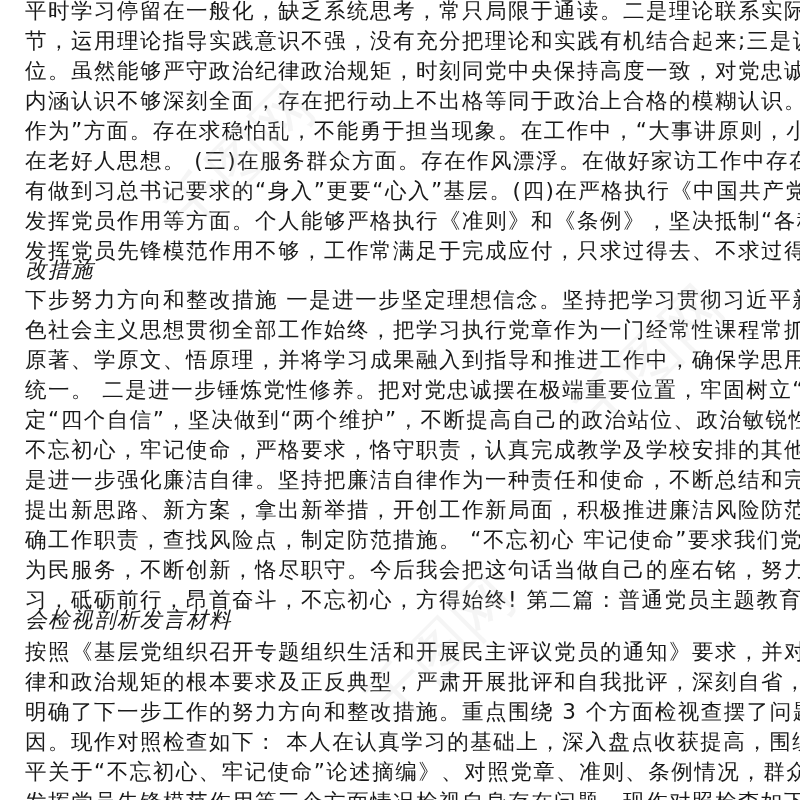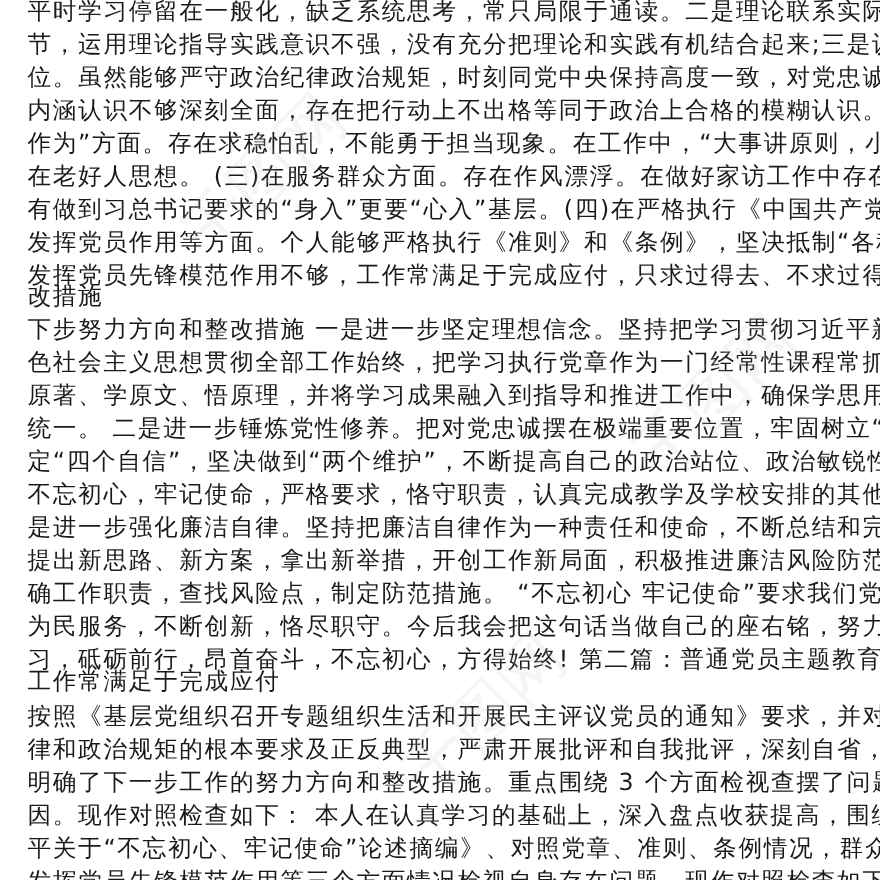--- a/index.html
+++ b/index.html
@@ -30,20 +30,21 @@
       font-family: "DejaVu Sans", "Liberation Sans", sans-serif;
       font-size: 21.5px;
       color: #1a1a1a;
       white-space: nowrap;
       letter-spacing: 1.5px;
       text-align: justify;
       text-align-last: justify;
     }
     .line.short {
       text-align-last: left;
+      font-style: italic;
     }
     .watermark {
       position: absolute;
       font-family: "DejaVu Sans", sans-serif;
       font-size: 60px;
       color: rgba(200, 200, 200, 0.18);
       transform: rotate(-45deg);
       pointer-events: none;
       white-space: nowrap;
     }
@@ -66,21 +67,21 @@
   <div class="line" style="top:315px">色社会主义思想贯彻全部工作始终，把学习执行党章作为一门经常性课程常抓不懈，坚持读</div>
   <div class="line" style="top:345px">原著、学原文、悟原理，并将学习成果融入到指导和推进工作中，确保学思用贯通、知信行</div>
   <div class="line" style="top:375px">统一。 二是进一步锤炼党性修养。把对党忠诚摆在极端重要位置，牢固树立“四个意识”，坚</div>
   <div class="line" style="top:405px">定“四个自信”，坚决做到“两个维护”，不断提高自己的政治站位、政治敏锐性和政治鉴别力，</div>
   <div class="line" style="top:435px">不忘初心，牢记使命，严格要求，恪守职责，认真完成教学及学校安排的其他各项工作。 三</div>
   <div class="line" style="top:465px">是进一步强化廉洁自律。坚持把廉洁自律作为一种责任和使命，不断总结和完善工作经验，</div>
   <div class="line" style="top:495px">提出新思路、新方案，拿出新举措，开创工作新局面，积极推进廉洁风险防范管理工作，明</div>
   <div class="line" style="top:525px">确工作职责，查找风险点，制定防范措施。 “不忘初心 牢记使命”要求我们党员永葆本色，</div>
   <div class="line" style="top:555px">为民服务，不断创新，恪尽职守。今后我会把这句话当做自己的座右铭，努力工作，终身学</div>
   <div class="line" style="top:585px">习，砥砺前行，昂首奋斗，不忘初心，方得始终! 第二篇：普通党员主题教育专题组织生活</div>
-  <div class="line short" style="top:605px">工作常满足于完成应付</div>
+  <div class="line short" style="top:605px">会检视剖析发言材料</div>
   <div class="line" style="top:637px">按照《基层党组织召开专题组织生活和开展民主评议党员的通知》要求，并对照遵守政治纪</div>
   <div class="line" style="top:667px">律和政治规矩的根本要求及正反典型，严肃开展批评和自我批评，深刻自省，深挖思想根源，</div>
   <div class="line" style="top:697px">明确了下一步工作的努力方向和整改措施。重点围绕 3 个方面检视查摆了问题，认真剖析原</div>
   <div class="line" style="top:727px">因。现作对照检查如下： 本人在认真学习的基础上，深入盘点收获提高，围绕通读《习近</div>
   <div class="line" style="top:757px">平关于“不忘初心、牢记使命”论述摘编》、对照党章、准则、条例情况，群众提出的意见建议、</div>
   <div class="line" style="top:787px">发挥党员先锋模范作用等三个方面情况检视自身存在问题。现作对照检查如下 盘点收获 通</div>
 
   <div class="watermark" style="left:150px; top:120px">千图网</div>
   <div class="watermark" style="left:560px; top:320px">千图网</div>
   <div class="watermark" style="left:350px; top:610px">千图网</div>

